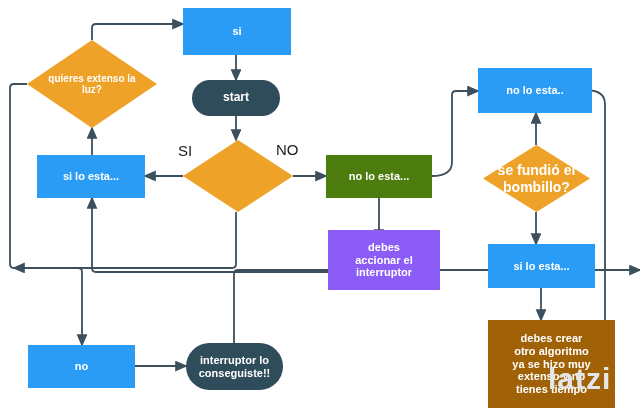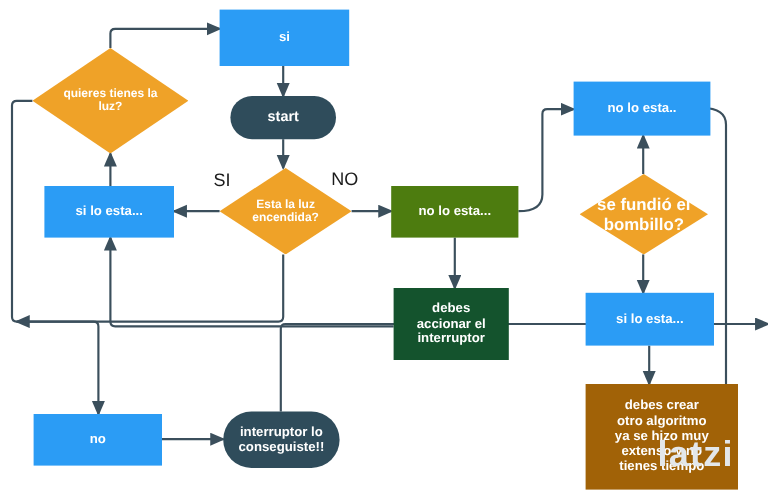--- a/index.html
+++ b/index.html
@@ -102,27 +102,26 @@
         <path d="M 541 288 L 541 320" fill="none" stroke="#3B4F5C" stroke-width="1.8" marker-end="url(#arrow)"></path>
         <path d="M 585 90 Q 605 90 605 104 L 605 352 Q 605 360 598 360 L 595 360" fill="none" stroke="#3B4F5C" stroke-width="1.8" marker-end="url(#arrow)"></path>
         <path d="M 135 366 L 186 366" fill="none" stroke="#3B4F5C" stroke-width="1.8" marker-end="url(#arrow)"></path>
         <path d="M 234 343 L 234 274 Q 234 270 238 270 L 640 270" fill="none" stroke="#3B4F5C" stroke-width="1.8" marker-end="url(#arrow)"></path>
       </g>
   </svg>
 
   <div id="node-layer">
       <div class="node process" style="left: 183px; top: 8px; width: 108px; height: 47px; font-size: 11px; background: rgb(43, 156, 245);"><span>si</span></div>
       <div class="node terminator" style="left: 192px; top: 80px; width: 88px; height: 36px; font-size: 12px; background: rgb(47, 76, 91); text-align: center;"><span>start</span></div>
-      <div class="node decision" style="left: 27px; top: 40px; width: 130px; height: 88px; font-size: 10px;"><div class="diamond-shape" style="background: rgb(239, 162, 40);"></div><span class="diamond-label">quieres tienes la
+      <div class="node decision" style="left: 27px; top: 40px; width: 130px; height: 88px; font-size: 10px;"><div class="diamond-shape" style="background: rgb(239, 162, 40);"></div><span class="diamond-label">quieres extenso la
 luz?</span></div>
-      <div class="node decision" style="left: 183px; top: 140px; width: 110px; height: 72px; font-size: 10px;"><div class="diamond-shape" style="background: rgb(239, 162, 40);"></div><span class="diamond-label">Esta la luz
-encendida?</span></div>
+      <div class="node decision" style="left: 183px; top: 140px; width: 110px; height: 72px; font-size: 10px;"><div class="diamond-shape" style="background: rgb(239, 162, 40);"></div></div>
       <div class="node process" style="left: 37px; top: 155px; width: 108px; height: 43px; font-size: 11px; background: rgb(43, 156, 245);"><span>si lo esta...</span></div>
       <div class="node process" style="left: 326px; top: 155px; width: 106px; height: 43px; font-size: 11px; background: #4d7c0f;"><span>no lo esta...</span></div>
-      <div class="node process" style="left: 328px; top: 240px; width: 96px; height: 60px; font-size: 11px; background: #14532d;"><span>debes
+      <div class="node process" style="left: 328px; top: 230px; width: 112px; height: 60px; font-size: 11px; background: #8b5cf6;"><span>debes
 accionar el
 interruptor</span></div>
       <div class="node process" style="left: 478px; top: 68px; width: 114px; height: 45px; font-size: 11px; background: rgb(43, 156, 245);"><span>no lo esta..</span></div>
       <div class="node decision" style="left: 483px; top: 145px; width: 107px; height: 67px; font-size: 14px;"><div class="diamond-shape" style="background: rgb(239, 162, 40);"></div><span class="diamond-label">se fundió el
 bombillo?</span></div>
       <div class="node process" style="left: 488px; top: 244px; width: 107px; height: 44px; font-size: 11px; background: rgb(43, 156, 245);"><span>si lo esta...</span></div>
       <div class="node process" style="left: 488px; top: 320px; width: 127px; height: 88px; font-size: 11px; background: #a16207;"><span>debes crear
 otro algoritmo
 ya se hizo muy
 extenso y no

